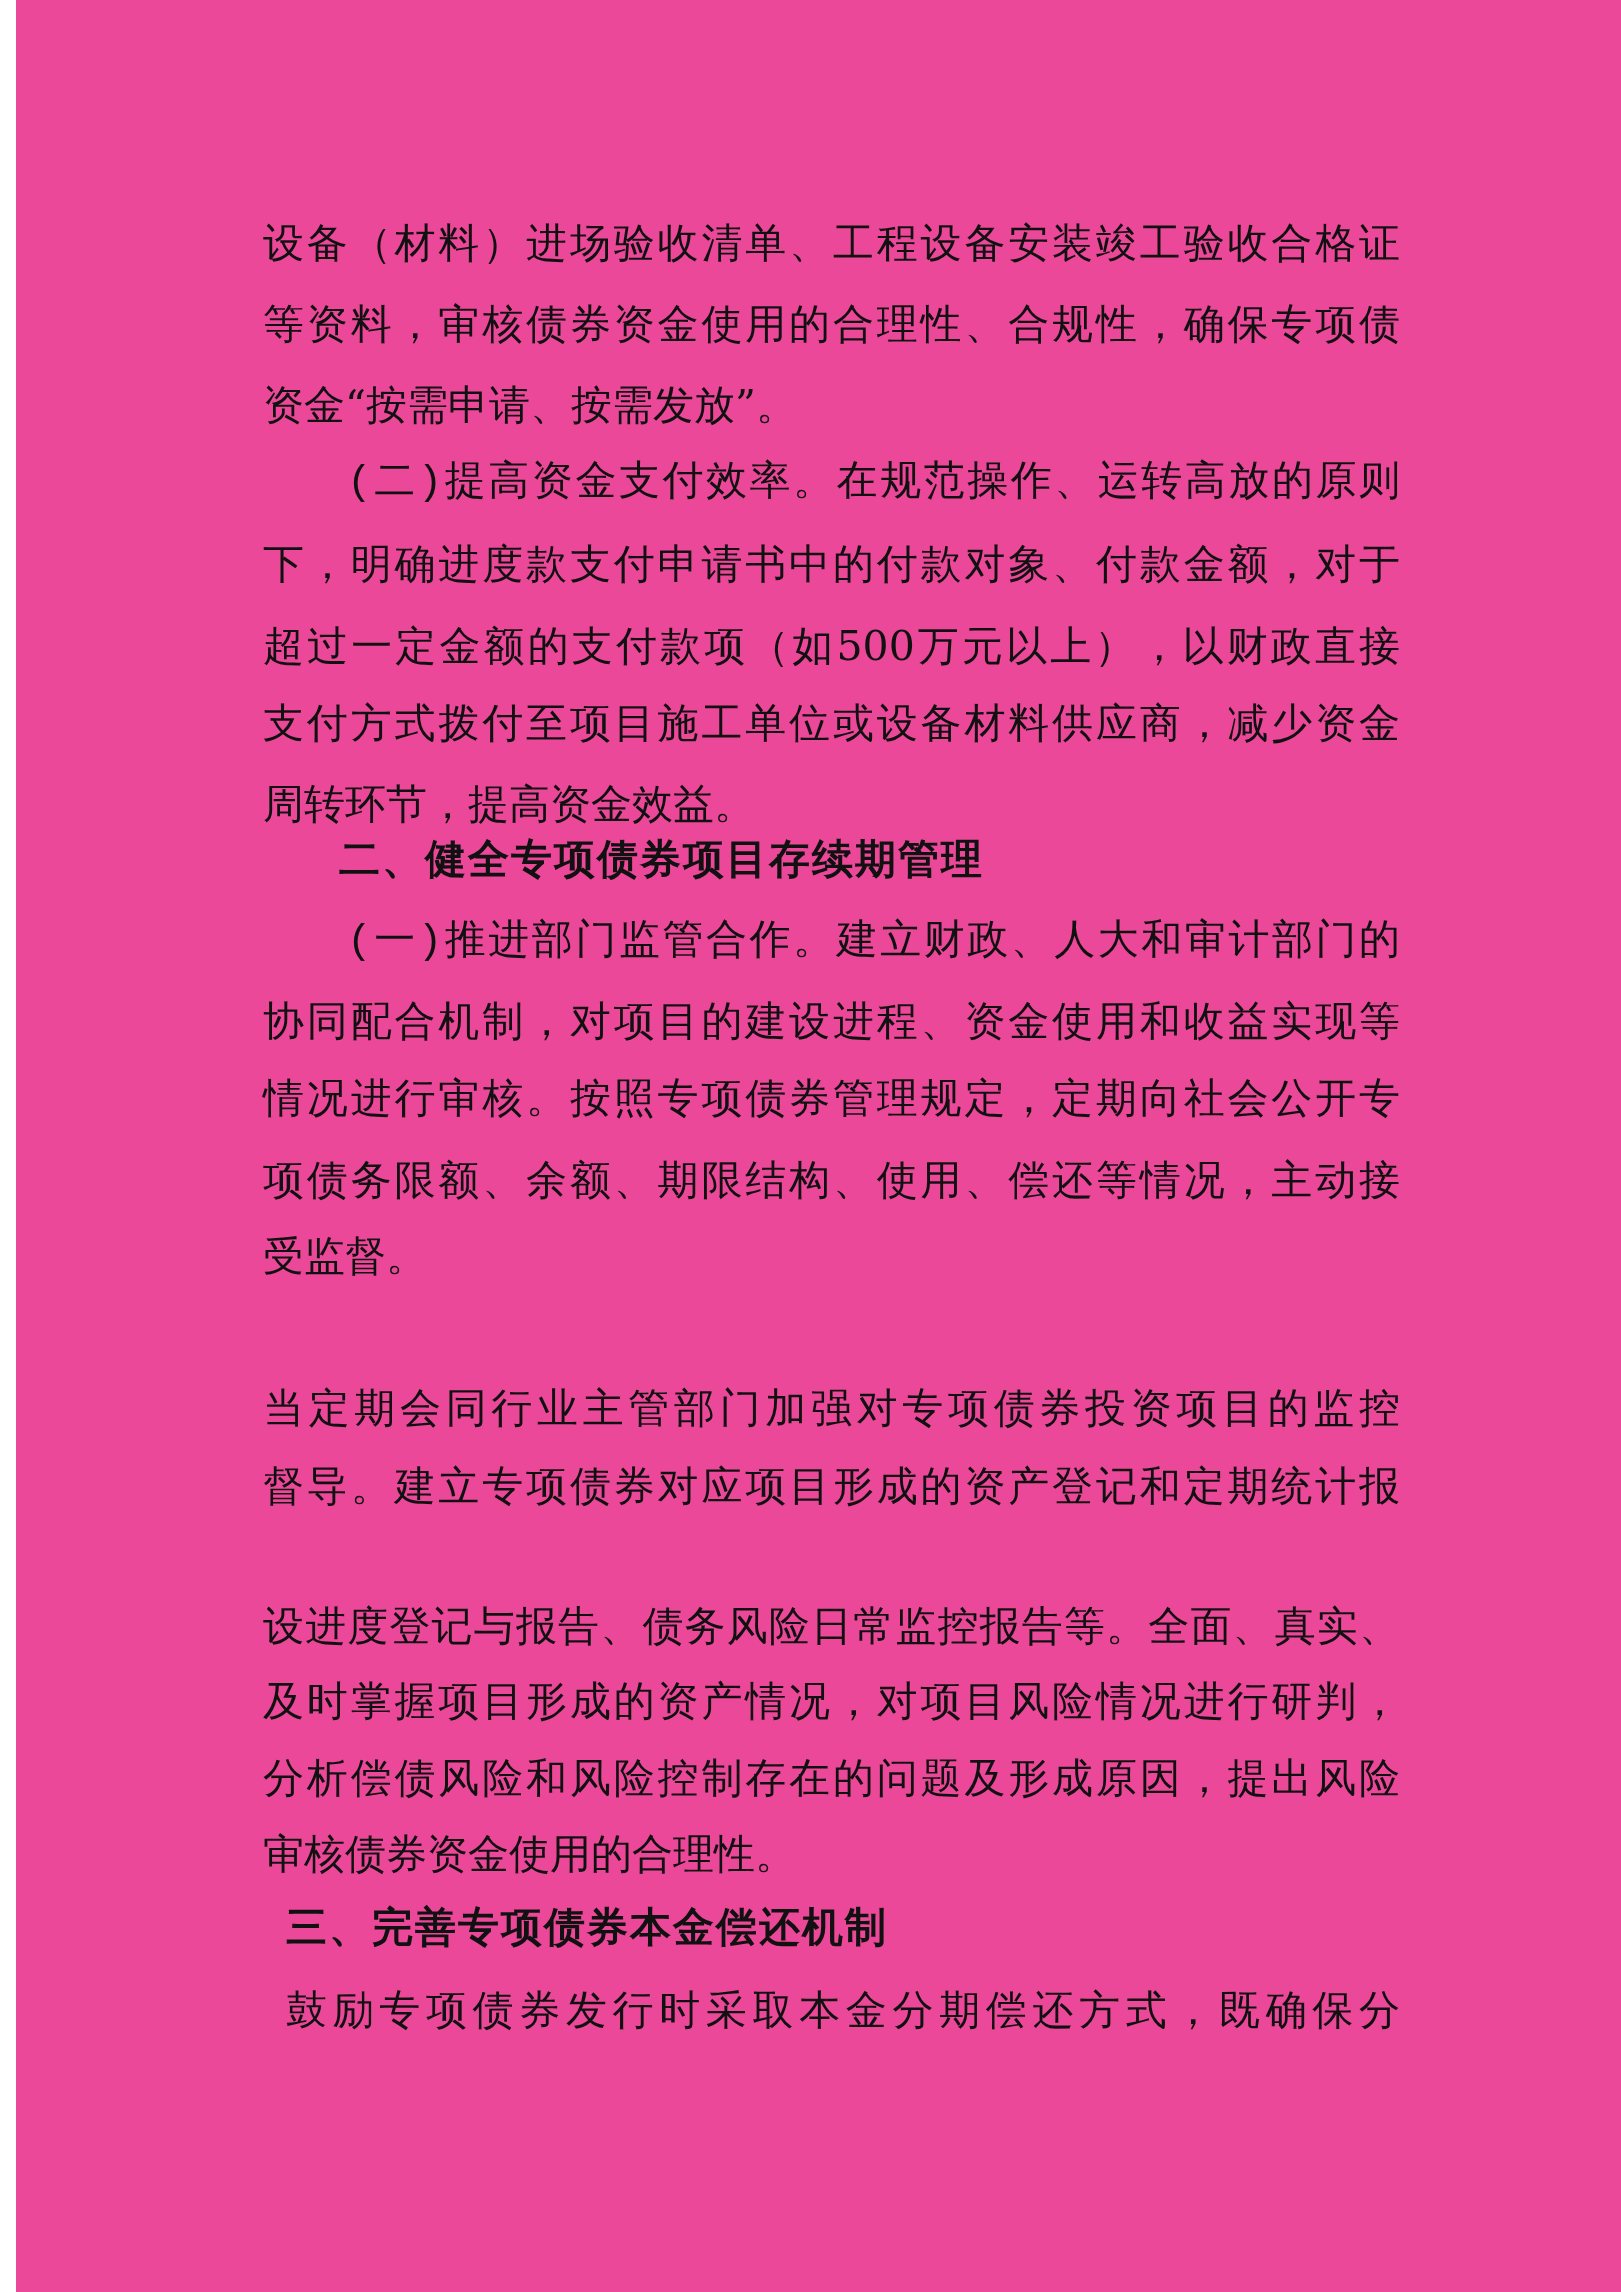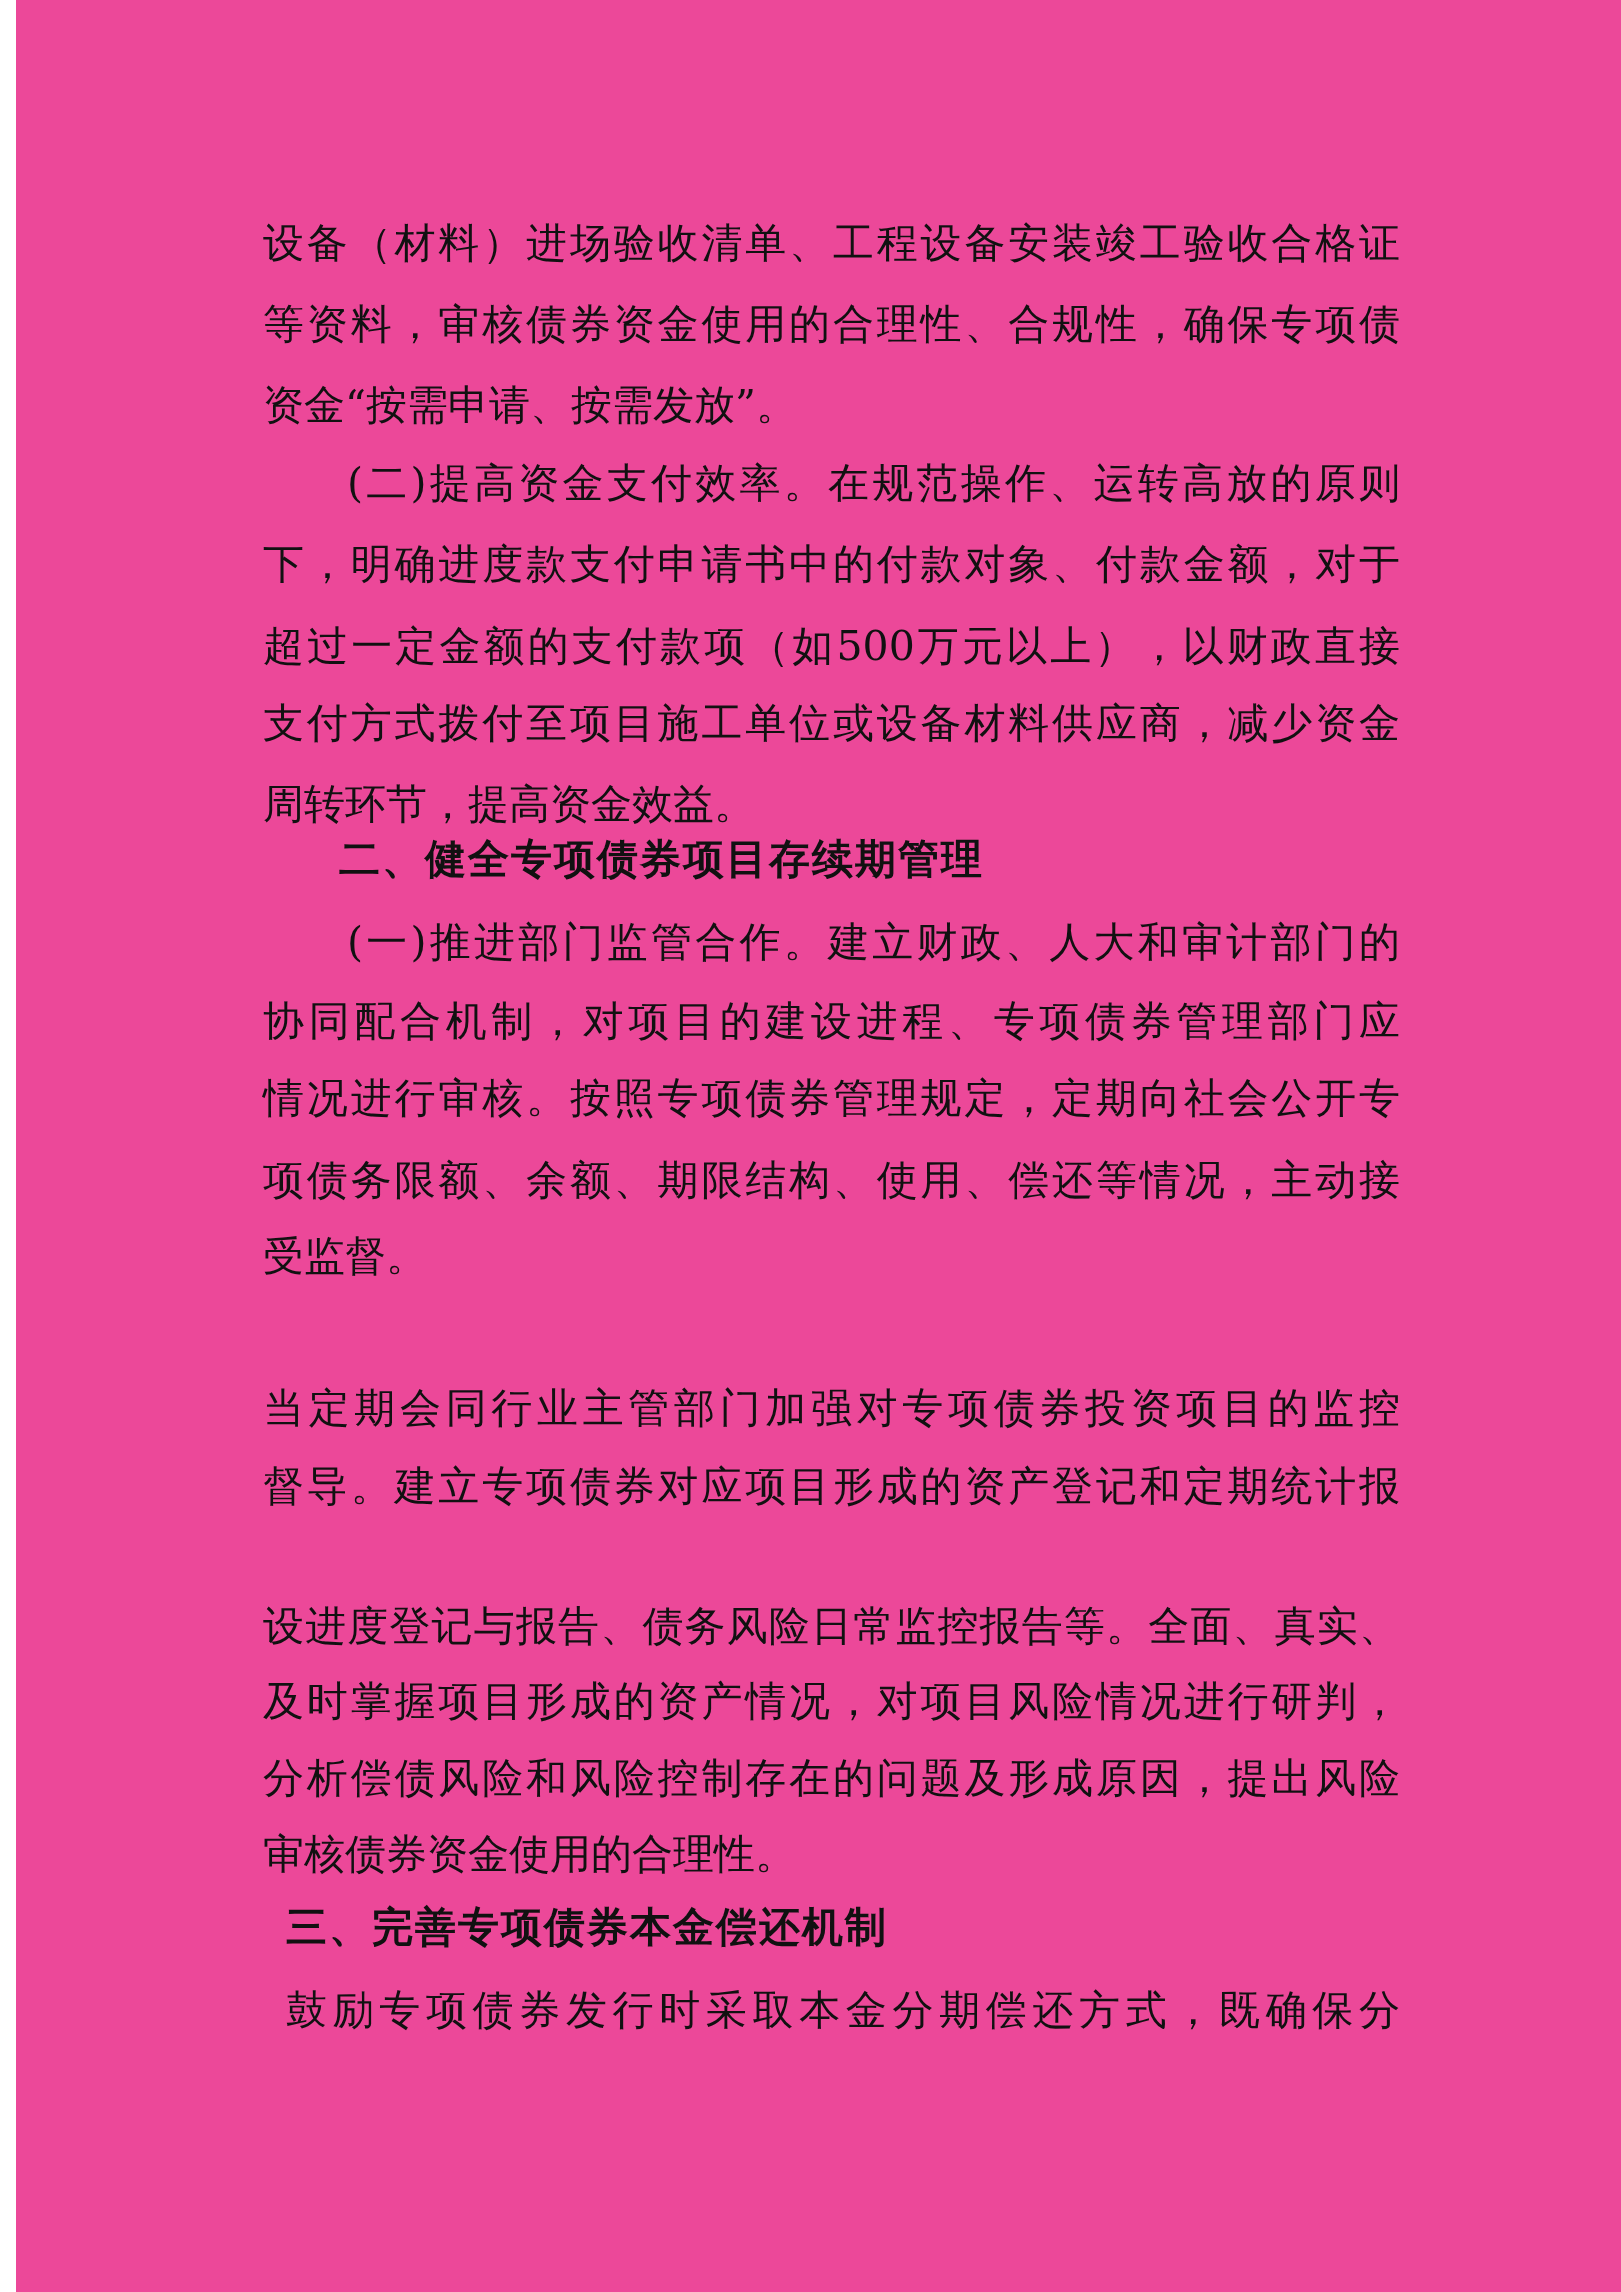--- a/index.html
+++ b/index.html
@@ -13,21 +13,21 @@
     font-family: "DejaVu Serif", "Liberation Serif", serif;
     font-size: 41px;
     line-height: 59px;
     color: #111;
     white-space: nowrap;
     text-align: justify;
     text-align-last: justify;
     letter-spacing: 0;
   }
   .line.last { text-align-last: left; }
-  .line.indent { left: 331px; width: 1053px; }
+  .line.indent { left: 331px; width: 1053px; font-family: Liberation Mono, monospace; }
   .line.h-indent { left: 323px; }
   .line.heading {
     font-family: "DejaVu Sans", "Liberation Sans", sans-serif;
     font-weight: bold;
     text-align-last: left;
     letter-spacing: 2px;
   }
 </style>
 </head>
 <body>
@@ -40,21 +40,21 @@
 
   <div class="line indent" style="top:454px">(二)提高资金支付效率。在规范操作、运转高放的原则</div>
   <div class="line" style="top:535px">下，明确进度款支付申请书中的付款对象、付款金额，对于</div>
   <div class="line" style="top:617px">超过一定金额的支付款项（如500万元以上），以财政直接</div>
   <div class="line" style="top:694px">支付方式拨付至项目施工单位或设备材料供应商，减少资金</div>
   <div class="line last" style="top:775px">周转环节，提高资金效益。</div>
 
   <div class="line heading h-indent" style="top:830px">二、健全专项债券项目存续期管理</div>
 
   <div class="line indent" style="top:913px">(一)推进部门监管合作。建立财政、人大和审计部门的</div>
-  <div class="line" style="top:992px">协同配合机制，对项目的建设进程、专项债券管理部门应</div>
+  <div class="line" style="top:992px">协同配合机制，对项目的建设进程、资金使用和收益实现等</div>
   <div class="line" style="top:1069px">情况进行审核。按照专项债券管理规定，定期向社会公开专</div>
   <div class="line" style="top:1151px">项债务限额、余额、期限结构、使用、偿还等情况，主动接</div>
   <div class="line last" style="top:1227px">受监督。</div>
 
   <div class="line" style="top:1379px">当定期会同行业主管部门加强对专项债券投资项目的监控</div>
   <div class="line" style="top:1457px">督导。建立专项债券对应项目形成的资产登记和定期统计报</div>
   <div class="line" style="top:1597px">设进度登记与报告、债务风险日常监控报告等。全面、真实、</div>
   <div class="line" style="top:1672px">及时掌握项目形成的资产情况，对项目风险情况进行研判，</div>
   <div class="line" style="top:1749px">分析偿债风险和风险控制存在的问题及形成原因，提出风险</div>
   <div class="line last" style="top:1825px">审核债券资金使用的合理性。</div>

